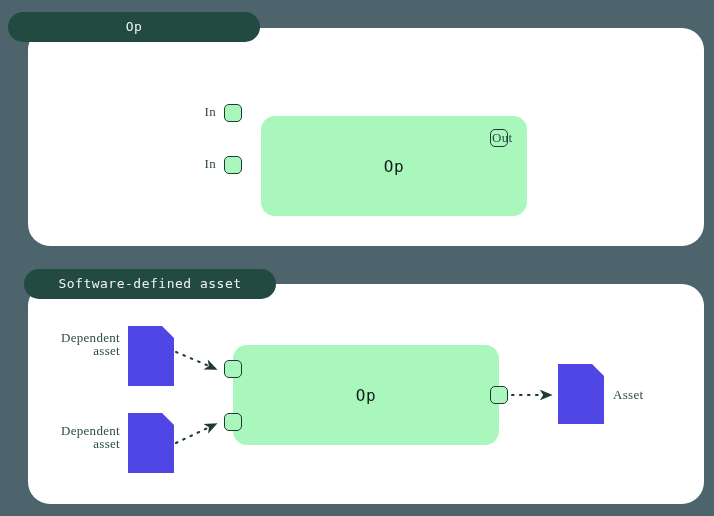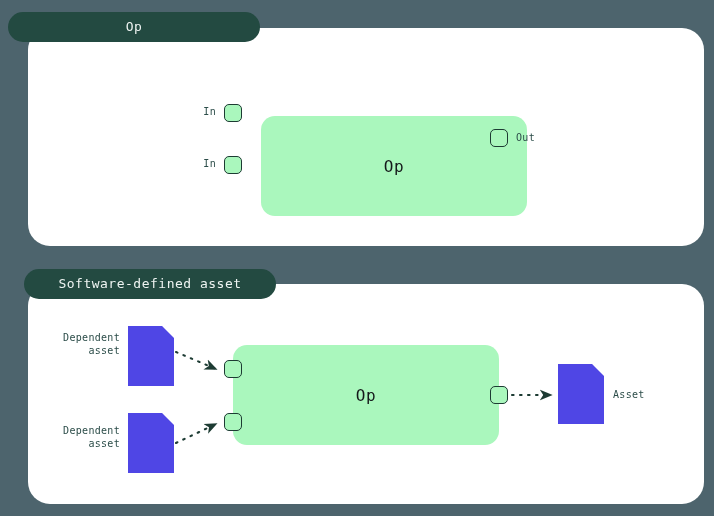--- a/index.html
+++ b/index.html
@@ -69,25 +69,26 @@
     height: 18px;
     background: #aaf7bd;
     border: 1.6px solid #1d3b33;
     border-radius: 5px;
     box-sizing: border-box;
   }
 
   
   .side-label {
     position: absolute;
-    font-size: 10px;
+    font-size: 13px;
     color: #2c4d49;
     letter-spacing: 0.3px;
     white-space: nowrap;
     line-height: 13px;
+    font-family: Liberation Serif, serif;
   }
   .side-label.right-align { text-align: right; }
   .side-label.left-align  { text-align: left; }
 
   
   .asset-glyph {
     position: absolute;
     width: 46px;
     height: 60px;
     background: #4f46e5;
@@ -113,21 +114,21 @@
 
 </div>
 
 <div class="port" style="left:224px; top:104px;"></div>
 <div class="side-label right-align" style="left:150px; top:105px; width:66px;">In</div>
 
 <div class="port" style="left:224px; top:156px;"></div>
 <div class="side-label right-align" style="left:150px; top:157px; width:66px;">In</div>
 
 <div class="port" style="left:490px; top:129px;"></div>
-<div class="side-label left-align" style="left:516px; top:131px; width:60px;">Out</div>
+<div class="side-label left-align" style="left:492px; top:131px; width:60px;">Out</div>
 
 <div class="panel-tab" id="tab-op">Op</div>
 
 <div class="panel" id="panel-asset">
 
   <div class="op-box" id="op-box-2" style="left:205px; top:61px;">
     <div class="op-box-label">Op</div>
   </div>
 
 </div>

